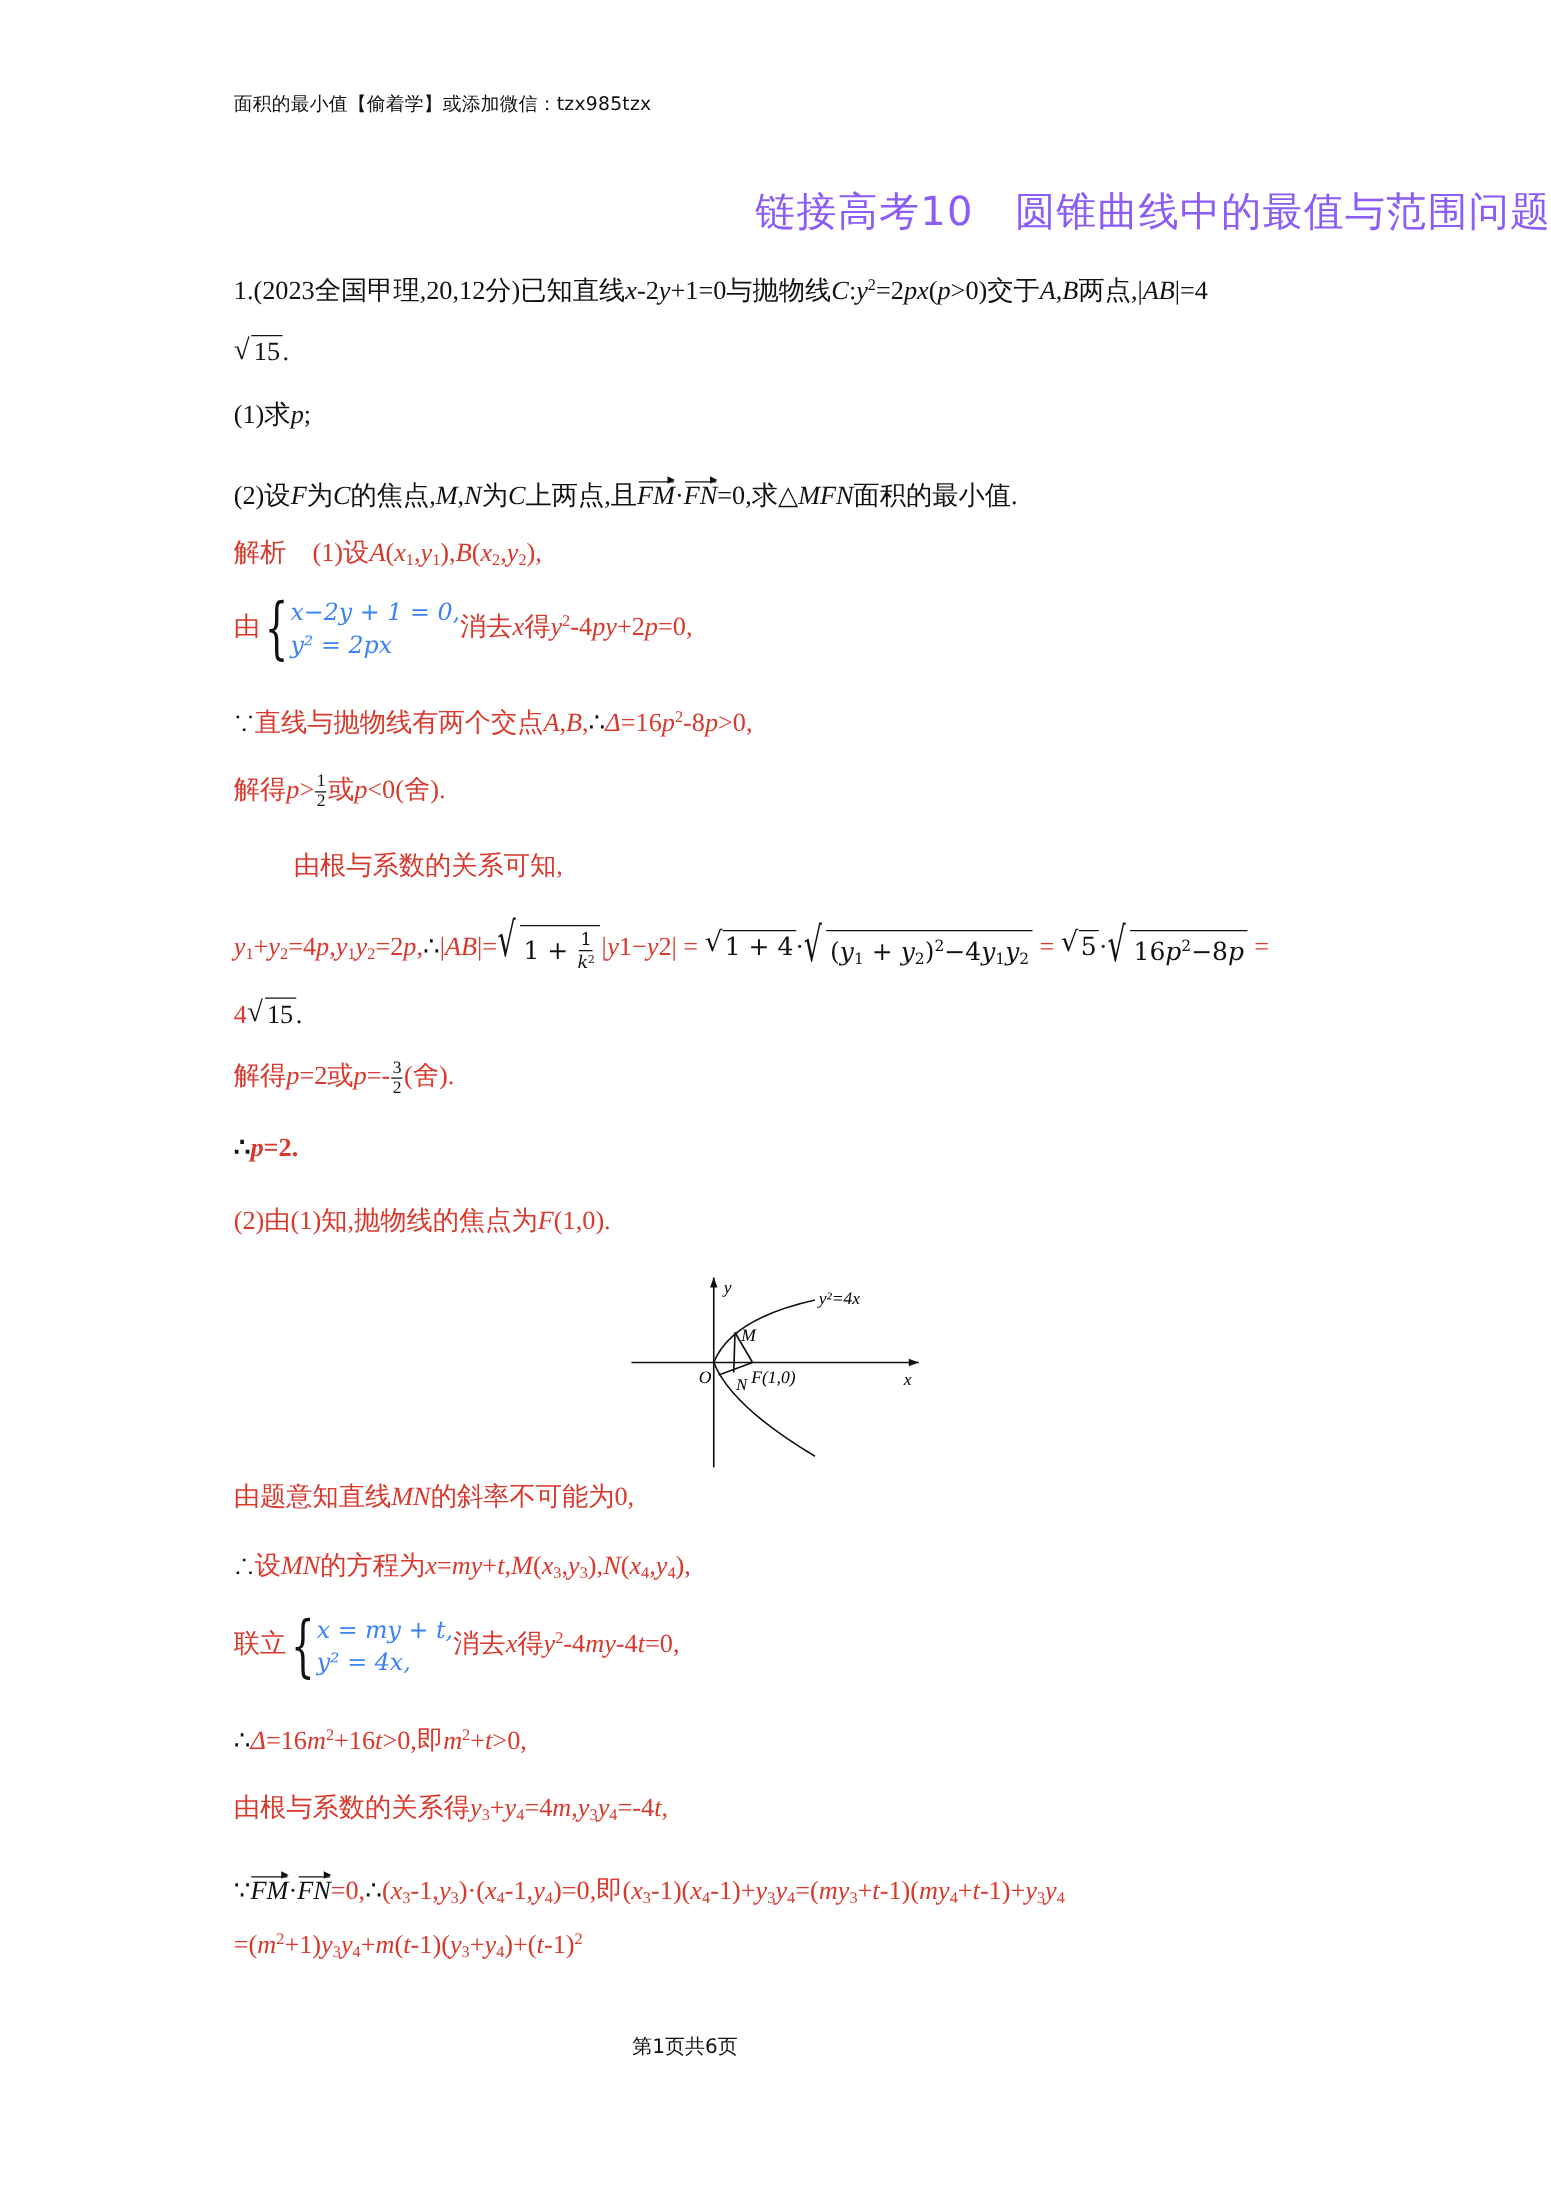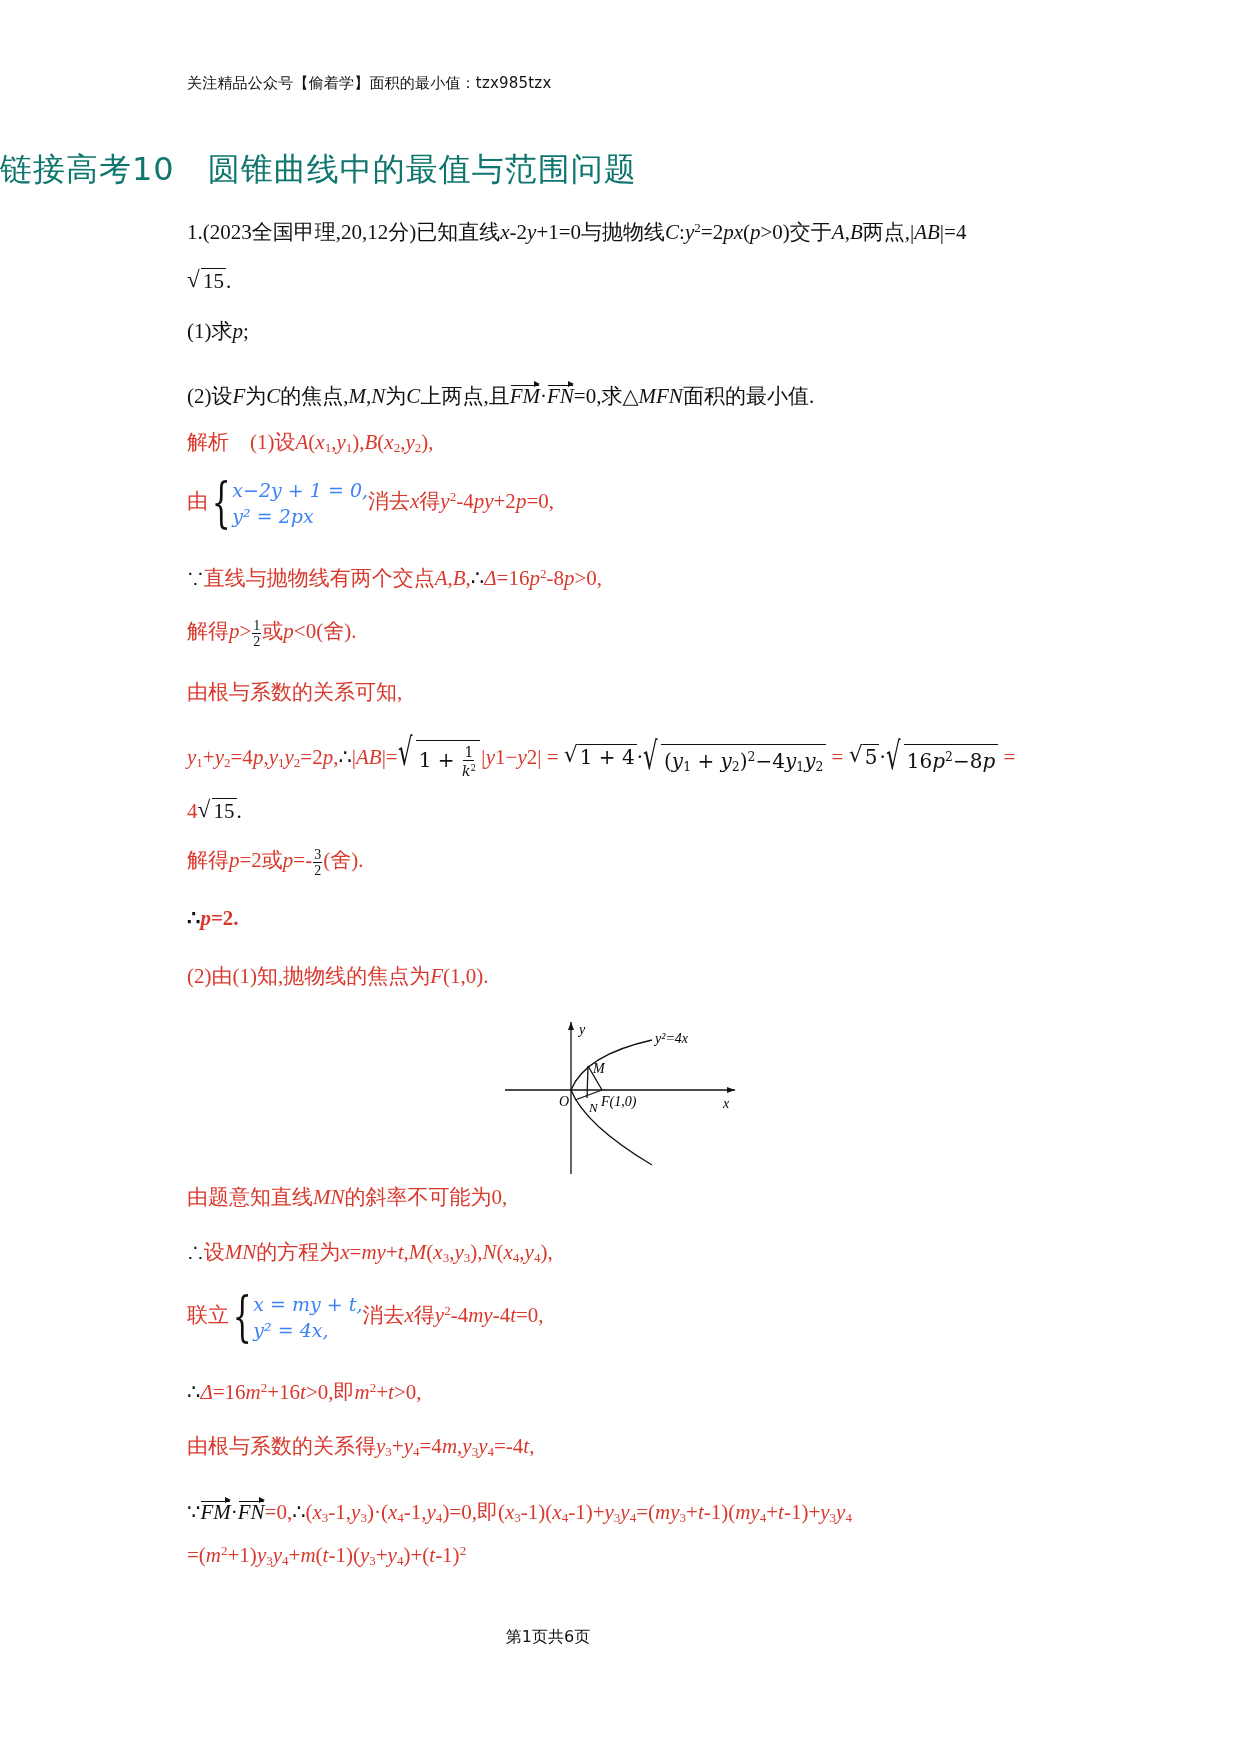--- a/index.html
+++ b/index.html
@@ -1,22 +1,22 @@
 <!DOCTYPE html>
 <html><head>
 <meta charset="utf-8">
 <style>
   html, body { margin: 0; padding: 0; background: #ffffff; }
   body { width: 1241px; height: 1755px; position: relative; overflow: hidden;
          font-family: "Liberation Serif", "DejaVu Serif", serif; color: #111; }
   .abs { position: absolute; white-space: nowrap; }
   .header-note { left: 187px; top: 74px; font-family: "DejaVu Sans", "Liberation Sans", sans-serif;
                  font-size: 15px; color: #111; letter-spacing: 0.2px; }
-  .title { left: 0; width: 1241px; text-align: left; top: 148px;
-           font-family: "DejaVu Sans", "Liberation Sans", sans-serif; font-size: 32px; color: #0f766e; letter-spacing: 1px; }
+  .title { left: 0; width: 1241px; text-align: right; top: 148px;
+           font-family: "DejaVu Sans", "Liberation Sans", sans-serif; font-size: 32px; color: #8b5cf6; letter-spacing: 1px; }
   .line { font-size: 21px; left: 187px; }
   .red { color: #d9382c; }
   .blk { color: #111; }
   i { font-style: italic; }
   sub { font-size: 0.62em; vertical-align: -0.25em; }
   sup { font-size: 0.62em; vertical-align: 0.55em; }
   .vec { position: relative; display: inline-block; font-style: italic; margin-top: 12px; }
   .vec::before { content: ""; position: absolute; left: 1px; right: 1px; top: 1px; border-top: 1.3px solid currentColor; }
   .vec::after { content: ""; position: absolute; right: 0px; top: -3px; border-left: 6px solid currentColor;
                 border-top: 3.5px solid transparent; border-bottom: 3.5px solid transparent; }
@@ -34,21 +34,21 @@
   .bigsqrt { display: inline-block; position: relative; padding-left: 18px; vertical-align: middle; }
   .bigsqrt .sym { position: absolute; left: 0; top: -8px; font-size: 38px; line-height: 40px; font-family: "DejaVu Serif", serif; transform: scaleX(0.6); transform-origin: left; }
   .bigsqrt .rad { border-top: 1.4px solid #111; display: inline-block; padding: 4px 3px 0 3px; }
   .footer { left: 0; width: 1096px; text-align: center; top: 1627px;
             font-family: "DejaVu Sans", "Liberation Sans", sans-serif; font-size: 16px; color: #111; }
   svg text { font-family: "Liberation Serif", serif; font-style: italic; }
 </style>
 </head>
 <body>
 
-<div class="abs header-note">关注精品公众号【偷着学】面积的最小值：tzx985tzx</div>
+<div class="abs header-note">面积的最小值【偷着学】或添加微信：tzx985tzx</div>
 
 <div class="abs title">链接高考10　圆锥曲线中的最值与范围问题</div>
 
 <div class="abs line blk" style="top:218px;">1.(2023全国甲理,20,12分)已知直线<i>x</i>-2<i>y</i>+1=0与抛物线<i>C</i>:<i>y</i><sup>2</sup>=2<i>px</i>(<i>p</i>&gt;0)交于<i>A</i>,<i>B</i>两点,|<i>AB</i>|=4</div>
 <div class="abs line blk" style="top:268px;"><span class="sqrt"><span class="sym">√</span><span class="rad">15</span></span>.</div>
 <div class="abs line blk" style="top:317px;font-family:Liberation Serif, serif;">(1)求<i>p</i>;</div>
 <div class="abs line blk" style="top:372px;">(2)设<i>F</i>为<i>C</i>的焦点,<i>M</i>,<i>N</i>为<i>C</i>上两点,且<span class="vec">FM</span>·<span class="vec">FN</span>=0,求△<i>MFN</i>面积的最小值.</div>
 
 <div class="abs line red" style="top:428px;"><span>解析</span>　(1)设<i>A</i>(<i>x</i><sub>1</sub>,<i>y</i><sub>1</sub>),<i>B</i>(<i>x</i><sub>2</sub>,<i>y</i><sub>2</sub>),</div>
 
@@ -57,21 +57,21 @@
       <span style="font-style:italic">y² = 2px</span>
     </span>消去<i>x</i>得<i>y</i><sup>2</sup>-4<i>py</i>+2<i>p</i>=0,</div>
 
 <div class="abs line red" style="top:564px;"><span class="blk">∵</span>直线与抛物线有两个交点<i>A</i>,<i>B</i>,<span class="blk">∴</span><i>Δ</i>=16<i>p</i><sup>2</sup>-8<i>p</i>&gt;0,</div>
 
 <div class="abs line red" style="top:617px;">解得<i>p</i>&gt;<span class="frac blk">
       <span class="num">1</span>
       <span>2</span>
     </span>或<i>p</i>&lt;0(舍).</div>
 
-<div class="abs line red" style="top:678px;">由根与系数的关系可知,</div>
+<div class="abs line red" style="top:678px;margin-left:48px;">由根与系数的关系可知,</div>
 
 <div class="abs line red" style="top:740px;text-align:center;"><i>y</i><sub>1</sub>+<i>y</i><sub>2</sub>=4<i>p</i>,<i>y</i><sub>1</sub><i>y</i><sub>2</sub>=2<i>p</i>,<span class="blk">∴</span>|<i>AB</i>|=<span class="bigsqrt"><span class="sym blk">√</span><span class="rad mathbig">1 + <span class="frac">
           <span class="num">1</span>
           <span><i>k</i><sup>2</sup></span>
         </span></span></span><i>|y</i>1−<i>y</i>2| = <span class="mathbig"><span class="sqrt"><span class="sym">√</span><span class="rad">1 + 4</span></span>·</span><span class="bigsqrt"><span class="sym blk">√</span><span class="rad mathbig">(<i>y</i><sub>1</sub> + <i>y</i><sub>2</sub>)<sup>2</sup>−4<i>y</i><sub>1</sub><i>y</i><sub>2</sub></span></span> = <span class="mathbig"><span class="sqrt"><span class="sym">√</span><span class="rad">5</span></span>·</span><span class="bigsqrt"><span class="sym blk">√</span><span class="rad mathbig">16<i>p</i><sup>2</sup>−8<i>p</i></span></span> =</div>
 
 <div class="abs line red" style="top:798px;">4<span class="sqrt blk"><span class="sym">√</span><span class="rad">15</span></span><span class="blk">.</span></div>
 
 <div class="abs line red" style="top:846px;">解得<i>p</i>=2或<i>p</i>=-<span class="frac blk">
       <span class="num">3</span>

